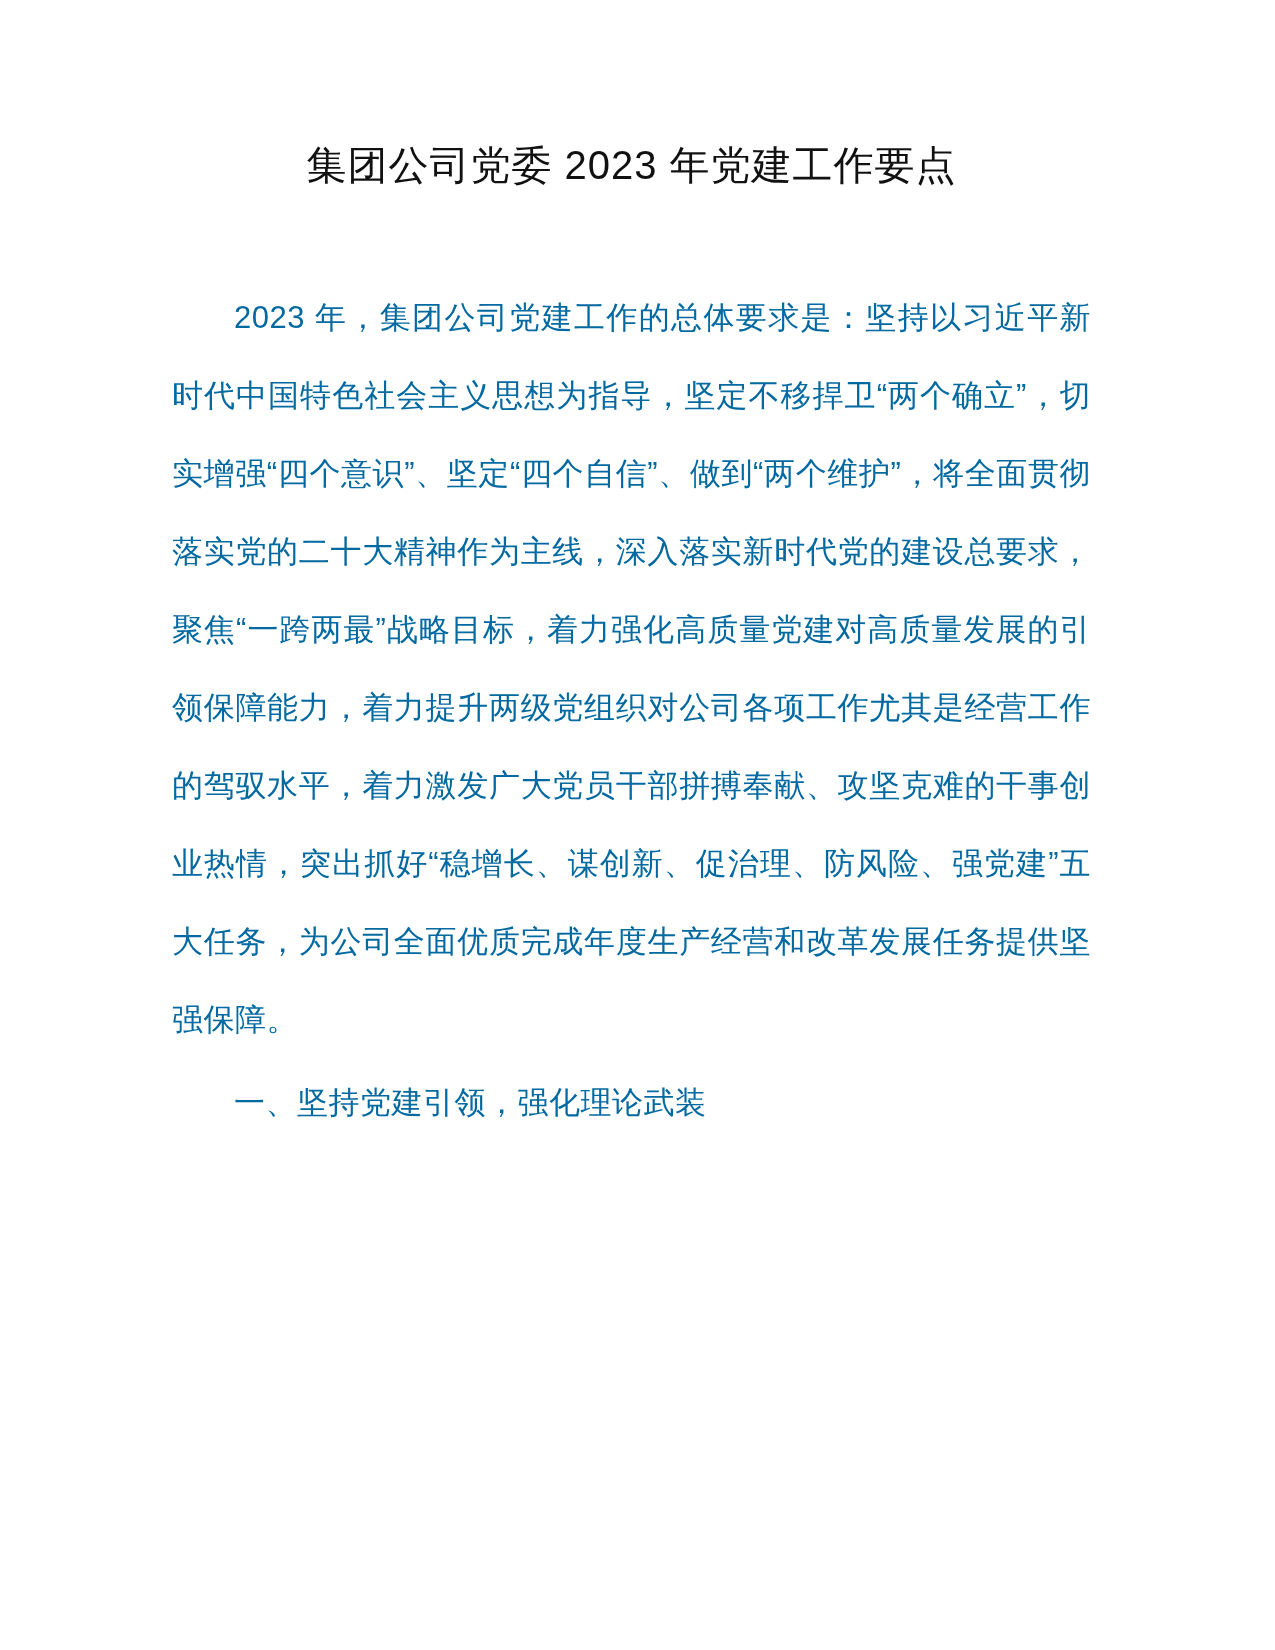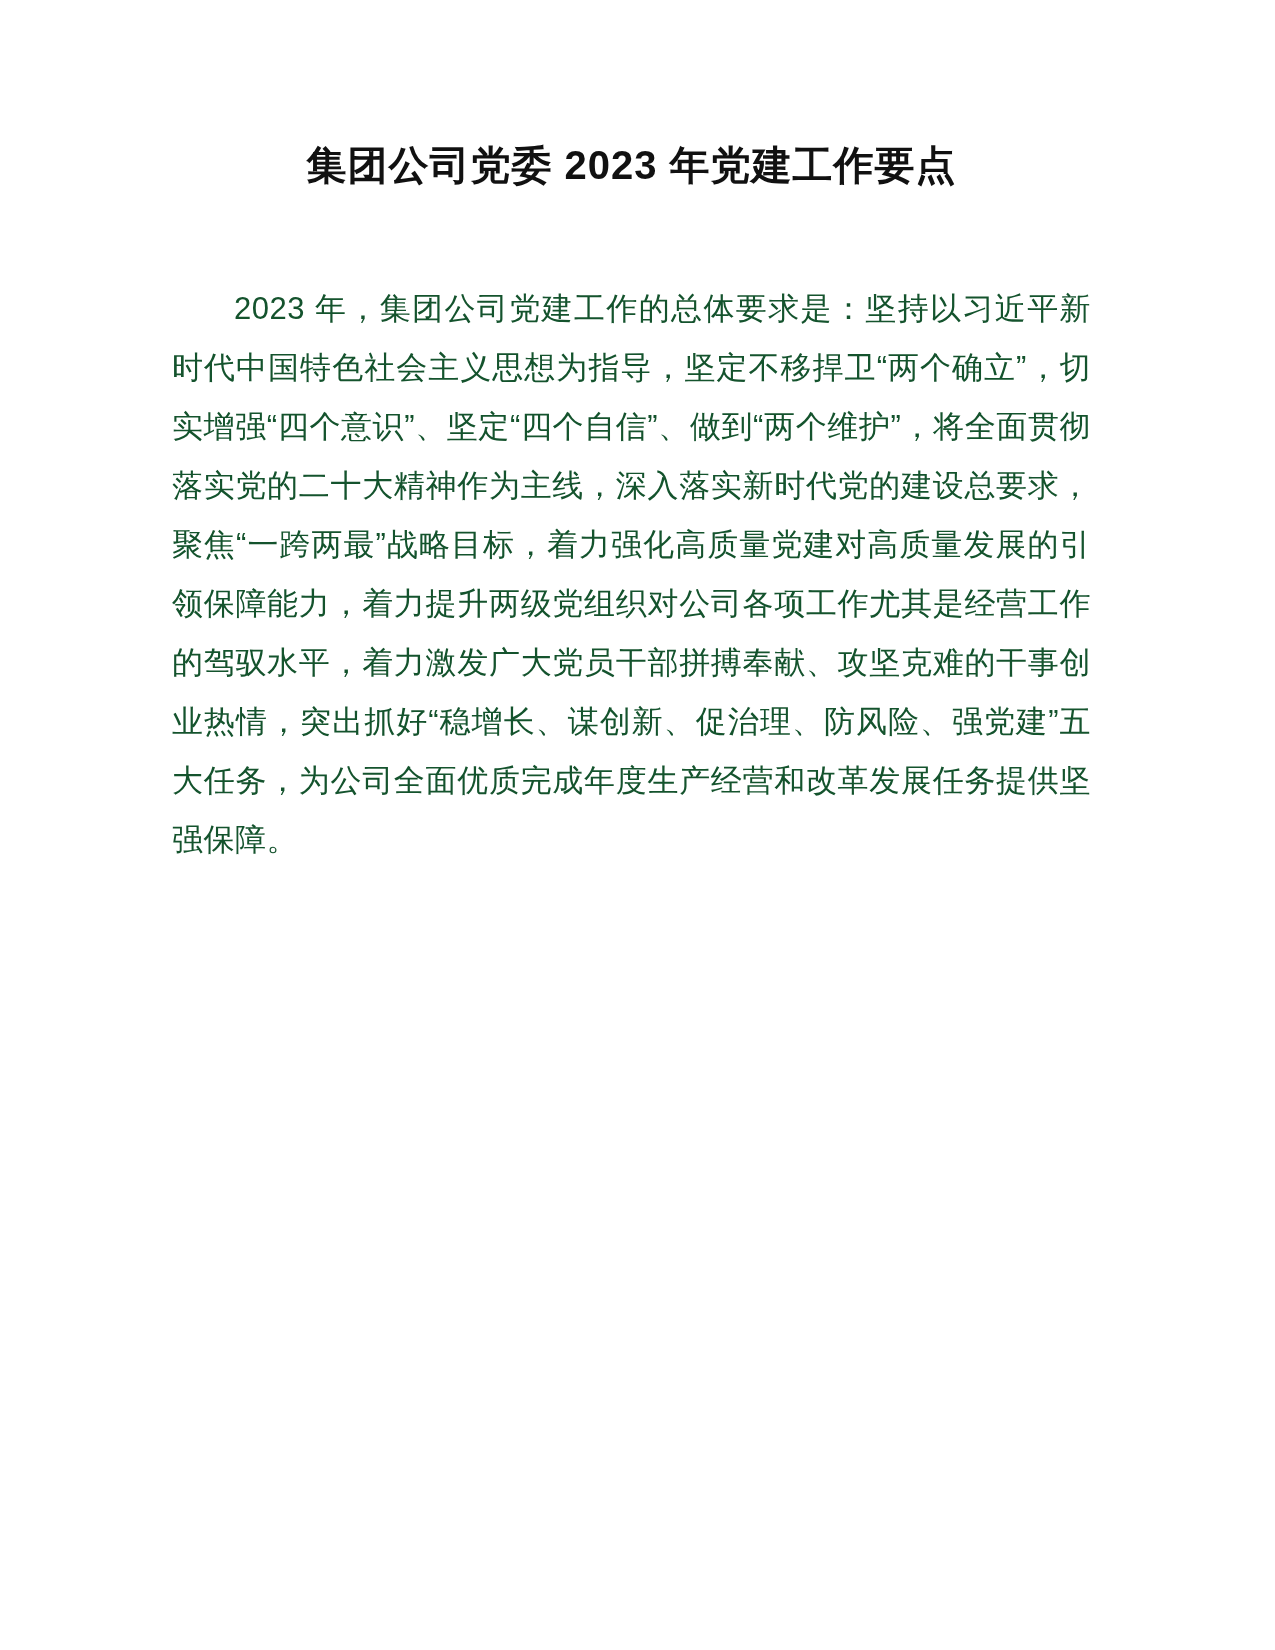--- a/index.html
+++ b/index.html
@@ -20,48 +20,49 @@
   .page {
     box-sizing: border-box;
     width: 1275px;
     height: 1650px;
     padding: 138px 184px 60px 172px;
     background: #ffffff;
   }
 
   .doc-title {
     font-size: 40px;
-    font-weight: 700;
+    font-weight: 400;
     text-align: center;
     margin: 0 0 86px 0;
     letter-spacing: 1px;
     white-space: nowrap;
     color: #111111;
   }
 
   .para {
     font-size: 31px;
-    line-height: 59px;
+    line-height: 78px;
     text-align: justify;
     text-indent: 2em;
     margin: 0;
     letter-spacing: 0.5px;
-    color: #14532d;
+    color: #0369a1;
     word-break: break-all;
   }
 
   .section-heading {
     margin-top: 5px;
     margin-bottom: 14px;
   }
 </style>
 </head>
 <body>
 
 <div class="page">
 
   <h1 class="doc-title">集团公司党委 2023 年党建工作要点</h1>
 
   <p class="para">2023 年，集团公司党建工作的总体要求是：坚持以习近平新时代中国特色社会主义思想为指导，坚定不移捍卫“两个确立”，切实增强“四个意识”、坚定“四个自信”、做到“两个维护”，将全面贯彻落实党的二十大精神作为主线，深入落实新时代党的建设总要求，聚焦“一跨两最”战略目标，着力强化高质量党建对高质量发展的引领保障能力，着力提升两级党组织对公司各项工作尤其是经营工作的驾驭水平，着力激发广大党员干部拼搏奉献、攻坚克难的干事创业热情，突出抓好“稳增长、谋创新、促治理、防风险、强党建”五大任务，为公司全面优质完成年度生产经营和改革发展任务提供坚强保障。</p>
 
+  <p class="para section-heading">一、坚持党建引领，强化理论武装</p>
 
 
 </div>
 
 </body></html>

